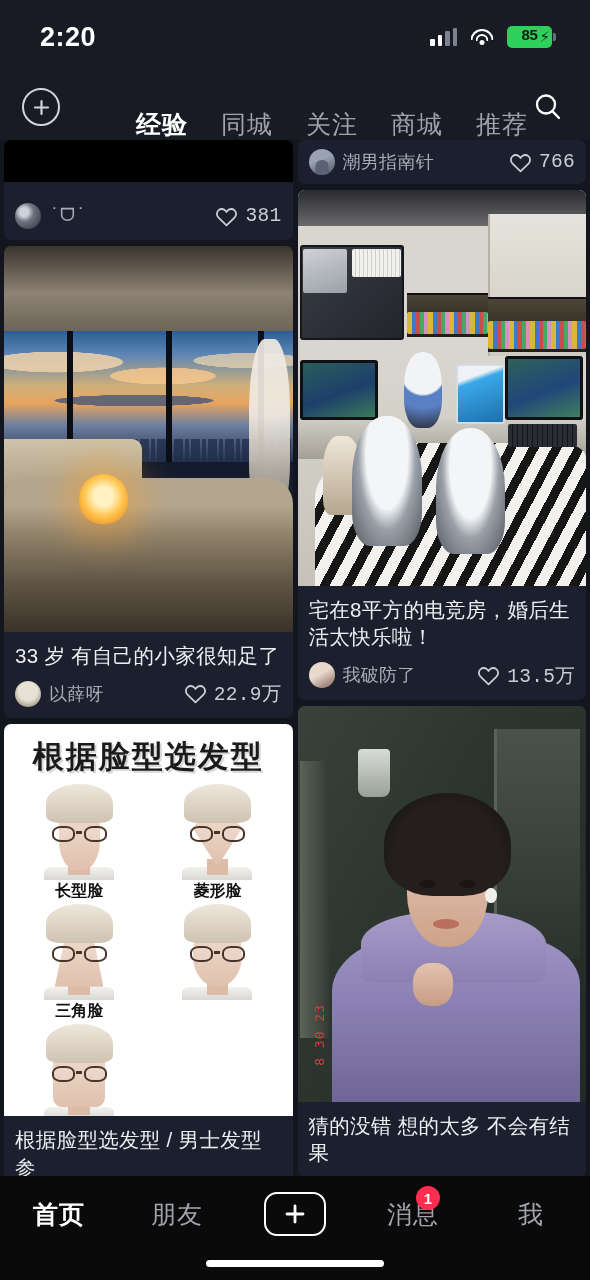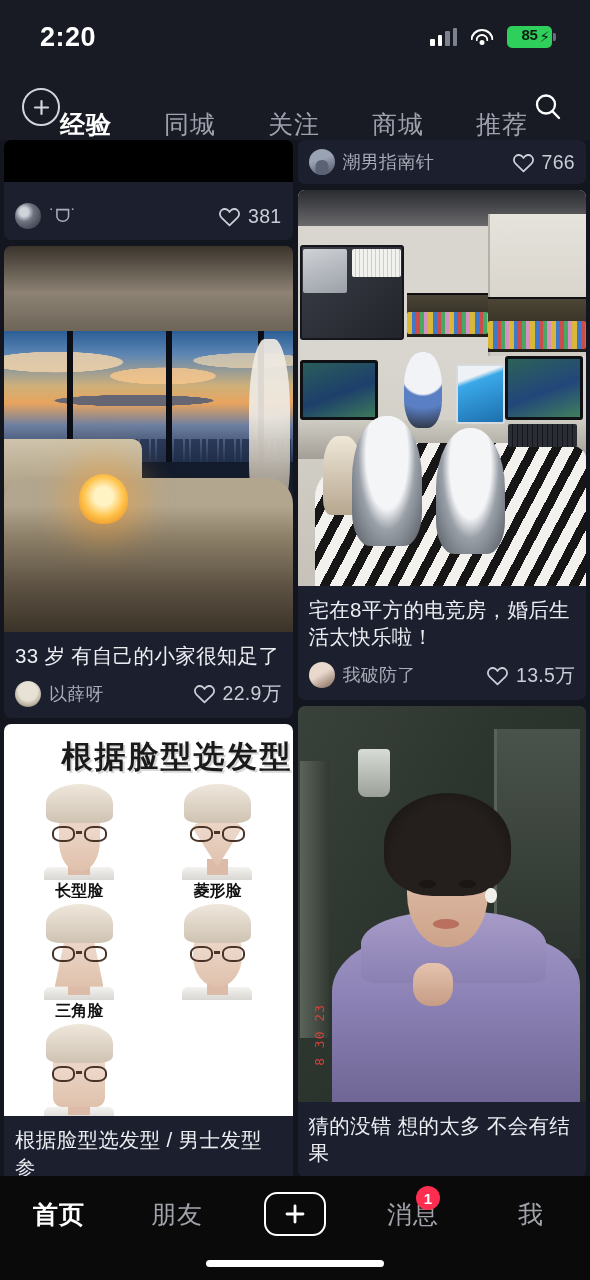--- a/index.html
+++ b/index.html
@@ -38,39 +38,39 @@
   .battery .lvl { color:#0d1a10; font-size:15px; font-weight:700; letter-spacing:-.3px; }
   .battery .bolt { position:absolute; right:2px; top:2px; font-size:15px; color:#0d1a10;
     line-height:18px; }
 
   
   .topnav { height:66px; flex:0 0 66px; background:#181a24; display:flex;
     align-items:center; padding:0 22px; gap:0; }
   .plus-circle { width:38px; height:38px; border-radius:50%; border:2px solid #d3d5dc;
     display:flex; align-items:center; justify-content:center; flex:0 0 38px; }
   .plus-circle svg { display:block; }
-  .tabs { flex:1; display:flex; align-items:center; justify-content:space-between; gap:33px;margin-top:44px; }
+  .tabs { flex:1; display:flex; align-items:center; justify-content:flex-end; gap:33px;margin-top:44px; }
   .tab { position:relative; color:#9ea2ad; font-size:25px; padding-bottom:9px;
     letter-spacing:1px; white-space:nowrap; }
   .tab.active { color:#fff; font-weight:700; }
   .tab.active::after { content:""; position:absolute; left:50%; transform:translateX(-50%);
     bottom:0; width:44px; height:3.5px; background:#fff; border-radius:2px; }
   .search-btn { width:40px; height:40px; flex:0 0 40px; display:flex;
     align-items:center; justify-content:center; }
 
   
   .feed { flex:1; display:flex; gap:5px; padding:0 4px; overflow:hidden; position:relative; }
   .col { flex:1; display:flex; flex-direction:column; gap:6px; min-width:0; }
   .card { background:#1b1f2e; border-radius:7px; overflow:hidden; flex:0 0 auto; }
   .card-img { width:100%; position:relative; overflow:hidden; background:#000; }
   .card-body { padding:10px 11px 11px 11px; }
   .card-title { color:#eceef2; font-size:20.5px; line-height:1.33; letter-spacing:.3px;
     word-break:break-all; }
   .card-meta { display:flex; align-items:center; justify-content:space-between;
-    margin-top:11px; }
+    margin-top:11px;font-family:Liberation Mono, monospace; }
   .author { display:flex; align-items:center; gap:8px; min-width:0; }
   .avatar { width:26px; height:26px; border-radius:50%; flex:0 0 26px;
     background:#555a68; overflow:hidden; position:relative; }
   .author-name { color:#a9adb8; font-size:18px; white-space:nowrap;
     overflow:hidden; text-overflow:ellipsis; letter-spacing:.3px; }
   .likes { display:flex; align-items:center; gap:7px; flex:0 0 auto; }
   .likes .cnt { color:#c9cdd6; font-size:19.5px; letter-spacing:.3px; }
 
   
   .av-a { background:radial-gradient(circle at 35% 35%, #cfd3da 0 18%, #6e7380 40%, #2b2f3a 100%); }
@@ -163,21 +163,21 @@
   .sg-chairB { position:absolute; left:48%; top:60%; width:24%; height:32%;
     background:radial-gradient(ellipse at 50% 30%, #f4f5f7 0 42%, #9aa0a8 58%, #53585f 100%);
     border-radius:48% 48% 26% 26%; }
   .sg-person { position:absolute; left:9%; top:62%; width:13%; height:20%;
     background:linear-gradient(180deg,#efe7d8,#b6a68f); border-radius:40% 40% 20% 20%; }
   .sg-kb2 { position:absolute; right:3%; top:59%; width:24%; height:6%;
     background:repeating-linear-gradient(90deg,#2a2d33 0 4px,#14161a 4px 5px); border-radius:2px; }
 
   
   .scene-face { background:#fff; }
-  .fs-title { text-align:right; font-size:31px; font-weight:800; color:#1a1a1a;
+  .fs-title { text-align:center; font-size:31px; font-weight:800; color:#1a1a1a;
     letter-spacing:2px; padding:12px 0 6px; font-family:"DejaVu Sans",sans-serif;
     text-shadow:2px 2px 0 #d8d8d8; }
   .fs-grid { display:grid; grid-template-columns:1fr 1fr; gap:2px 0; padding:0 6px 8px; }
   .fs-cell { display:flex; flex-direction:column; align-items:center; }
   .fs-head { width:76px; height:96px; position:relative; }
   .fs-hair { position:absolute; left:6%; right:6%; top:0; height:40%;
     background:linear-gradient(180deg,#efe7dc,#cfc3b2);
     border-radius:52% 52% 20% 20%; }
   .fs-face { position:absolute; left:19%; right:19%; top:22%; bottom:14%;
     background:linear-gradient(180deg,#f2ddd0,#dfc1ad); }

